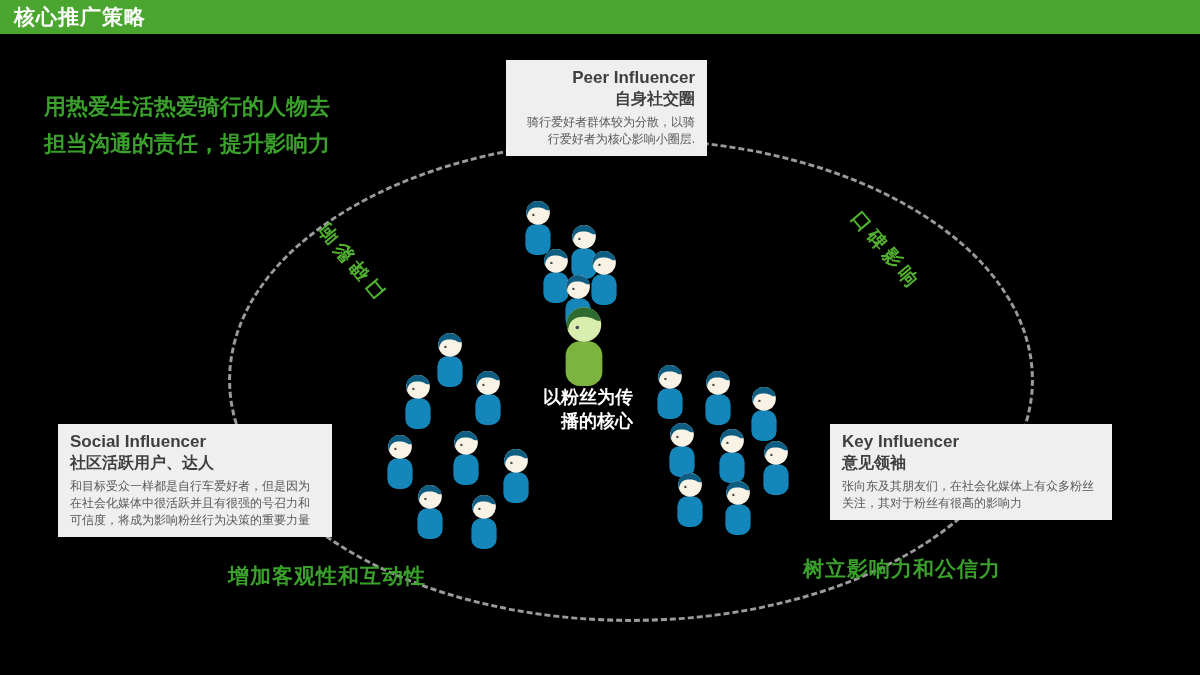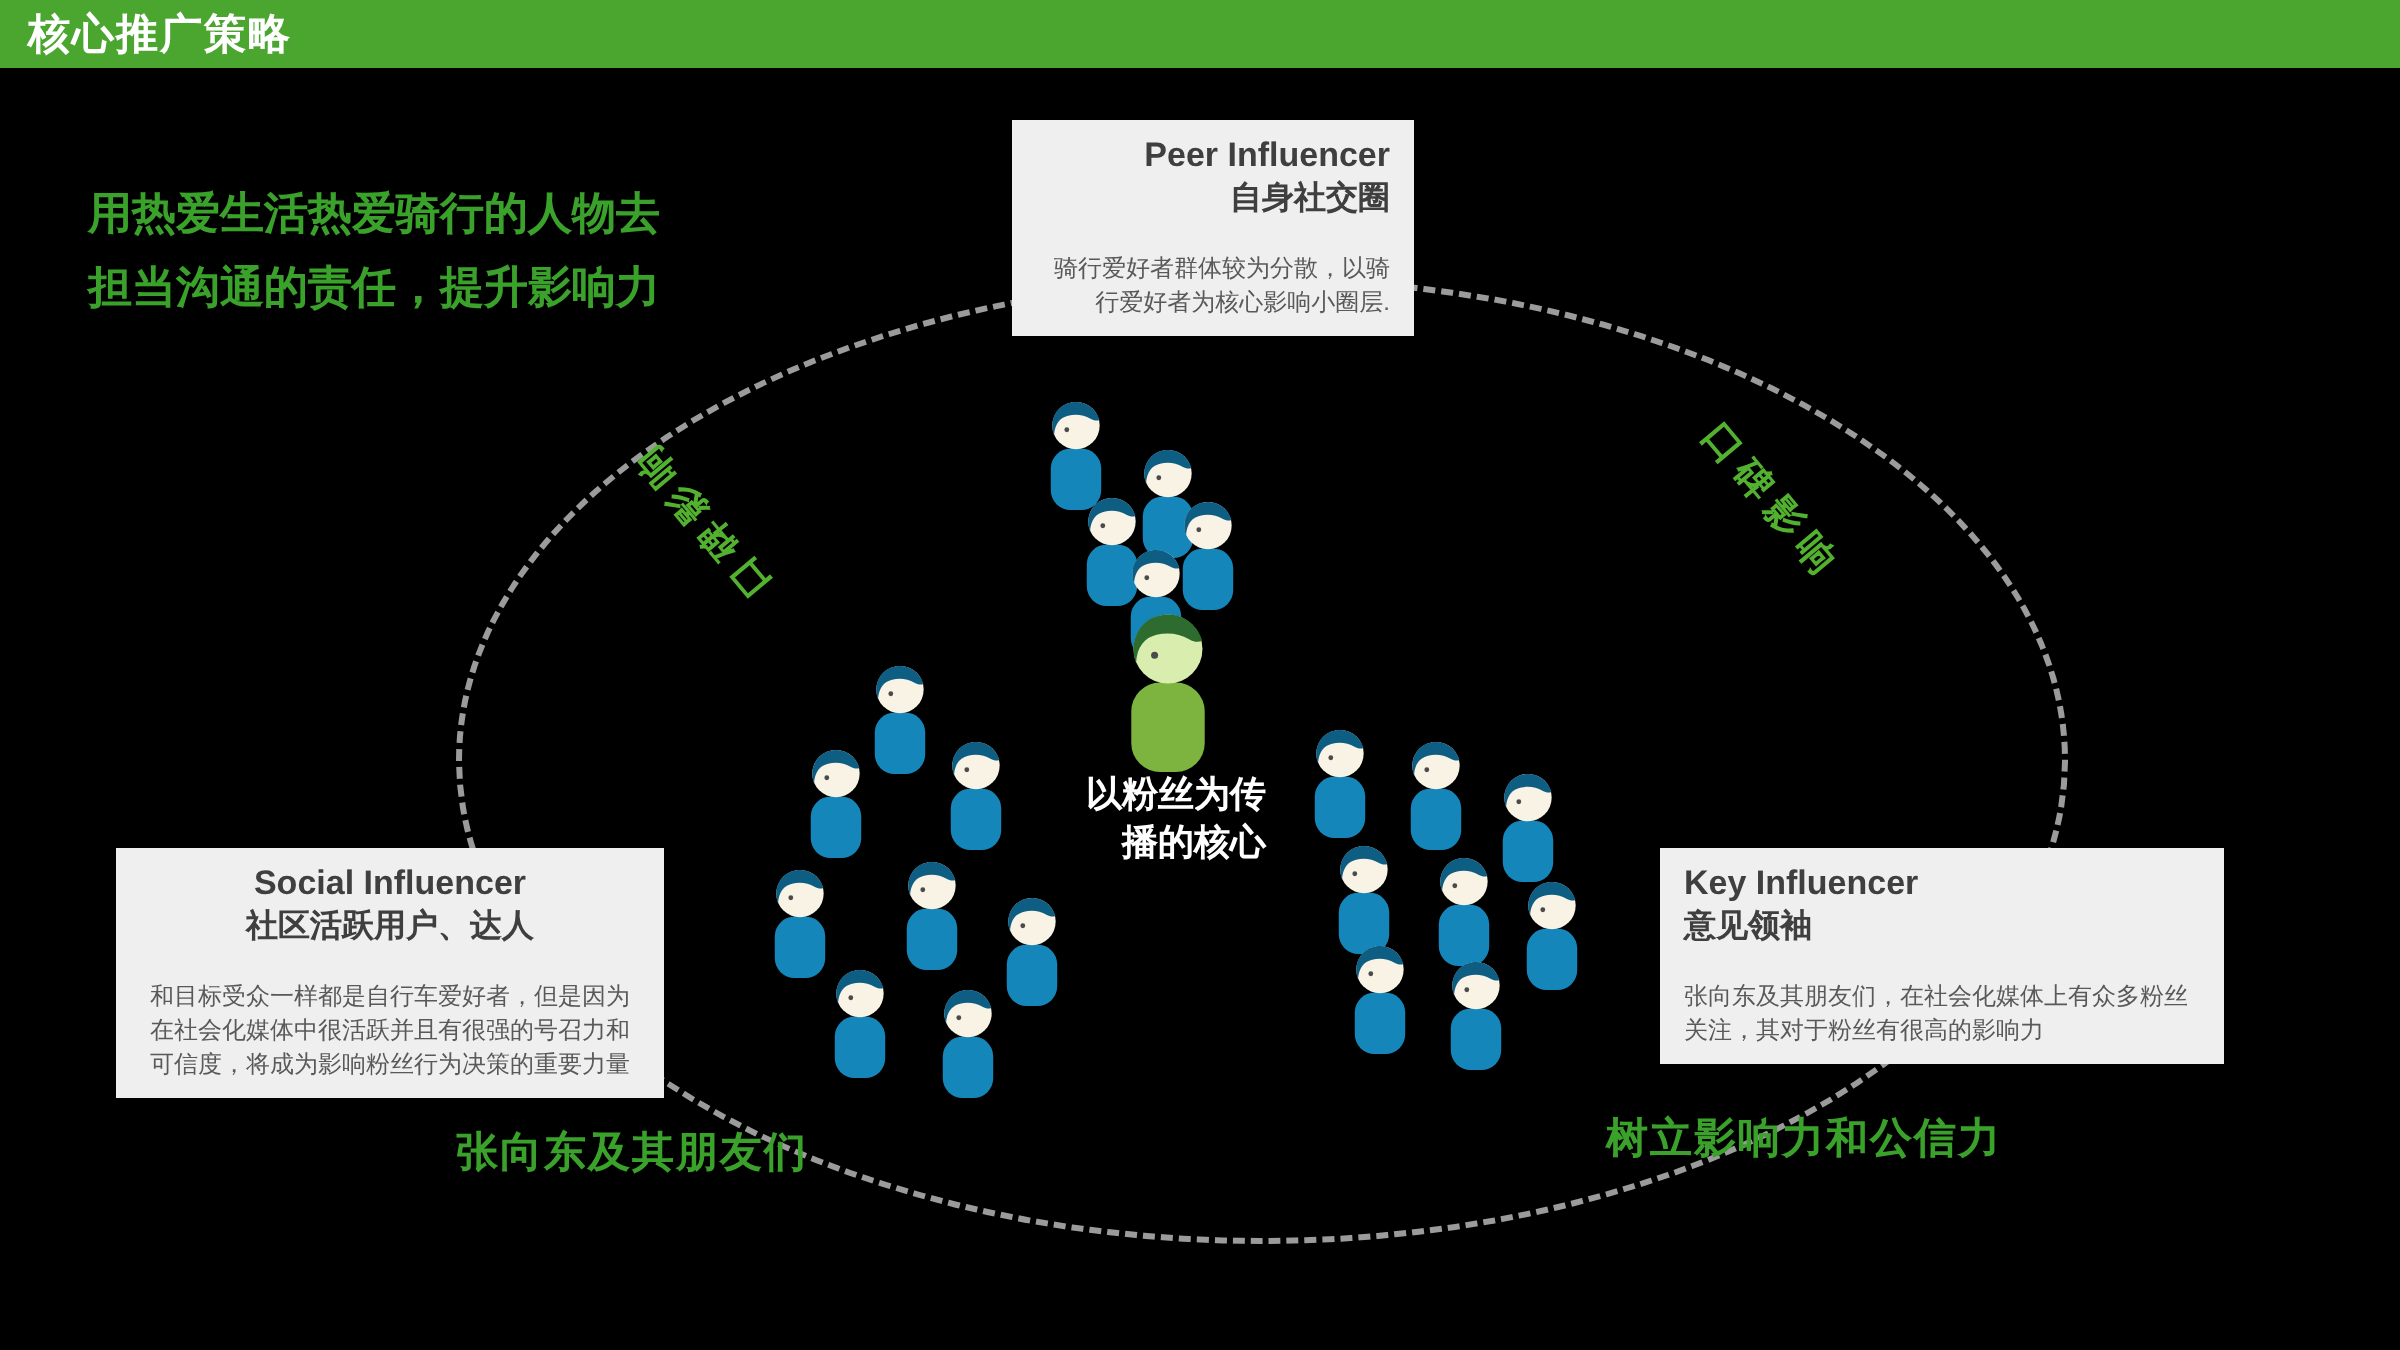--- a/index.html
+++ b/index.html
@@ -40,23 +40,23 @@
   .wom {
     position:absolute; z-index:3; white-space:nowrap;
     color:var(--wom-green,#52b12e); font-size:19px; font-weight:bold; letter-spacing:5px;
   }
   .wom.left  { left:302px; top:246px; transform:rotate(-130deg); }
   .wom.right { left:838px; top:238px; transform:rotate(50deg); }
 
   .box { position:absolute; background:var(--box-bg,#efefef); padding:8px 12px; z-index:4; }
   .box .en   { font-size:17px; font-weight:bold; color:#3f3f3f; }
   .box .zh   { font-size:16px; font-weight:bold; color:#3f3f3f; margin-top:1px; }
-  .box .desc { font-size:12px; color:#595959; line-height:1.42; margin-top:16px; }
+  .box .desc { font-size:12px; color:#595959; line-height:1.42; margin-top:4px; }
   .box.peer   { left:506px; top:60px;  width:201px;text-align:right; }
-  .box.social { left:58px;  top:424px; width:274px;text-align:center; }
+  .box.social { left:58px;  top:424px; width:274px; }
   .box.key    { left:830px; top:424px; width:282px; }
 
   .people-layer { position:absolute; inset:0; z-index:5; }
   .person { position:absolute; width:44px; height:57px; }
   .person svg { display:block; width:100%; height:100%; }
 
   .core-person { position:absolute; left:552px; top:303px; width:64px; height:83px; z-index:6; }
   .core-person svg { display:block; width:100%; height:100%; }
 
   .center-text {
@@ -287,16 +287,16 @@
       <svg viewBox="0 0 40 52" xmlns="http://www.w3.org/2000/svg">
         <rect x="8.5" y="24" width="23" height="28" rx="9" fill="#7cb43f"></rect>
         <circle cx="20" cy="13.5" r="10.8" fill="#d9edaf"></circle>
         <path d="M20 2.7 C14 2.7 9.6 7 9.2 13 C9.1 14.8 9.4 16.4 10 17.8 C10.3 12.8 12.6 9.9 16.4 9 C20 8.2 23.6 8.6 26.6 10.4 C28.2 11.3 29.6 11.4 30.7 10.9 C29.3 6.1 25.1 2.7 20 2.7 Z" fill="#2e6b2e"></path>
         <circle cx="15.8" cy="15.4" r="1.1" fill="#4a4a4a"></circle>
       </svg>
     </div>
 
   <div class="center-text">以粉丝为传播的核心</div>
 
-  <div class="bottom-label left">张向东及其朋友们</div>
+  <div class="bottom-label left">增加客观性和互动性</div>
   <div class="bottom-label right">树立影响力和公信力</div>
 
 </div>
 
 </body></html>

